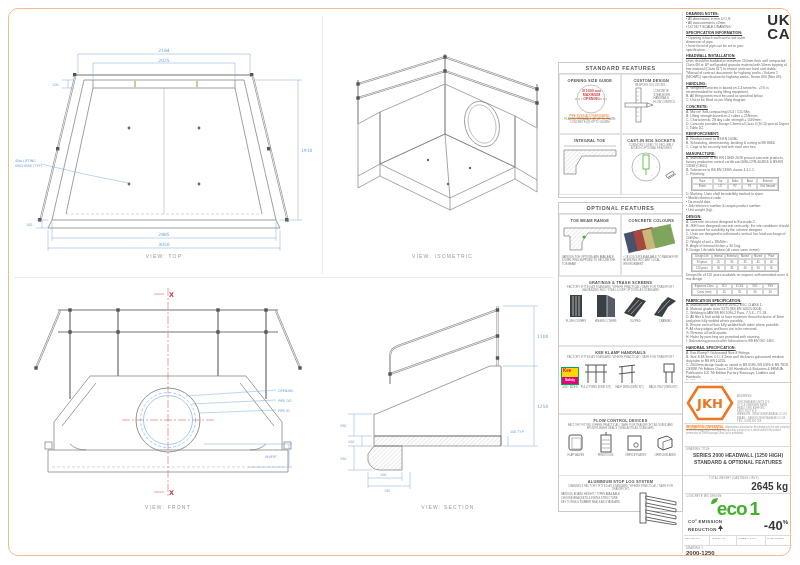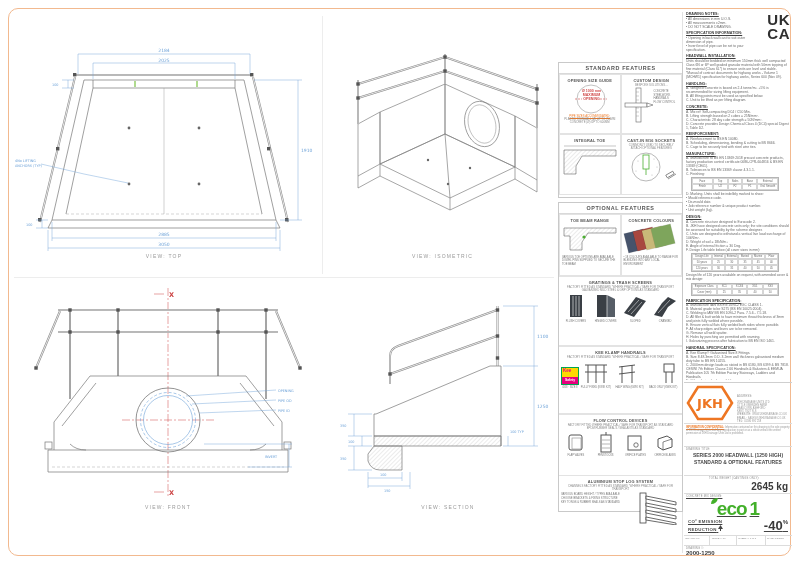--- a/index.html
+++ b/index.html
@@ -758,21 +758,21 @@
     </div>
     <div class="tbrow" style="height:28px;">
       <div class="lbl" style="padding:1px 2px;">DRAWING TITLE:</div>
       <div class="dtitle">SERIES 2000 HEADWALL (1250 HIGH)</div>
       <div class="dtitle">STANDARD &amp; OPTIONAL FEATURES</div>
     </div>
     <div class="tbrow" style="height:17px;padding-left:23px;">
       <div class="lbl" style="padding:1px 2px;">TOTAL WEIGHT (CASTINGS ONLY):</div>
       <div class="weightval" style="position:absolute;right:4px;bottom:1px;">2645 kg</div>
     </div>
-    <div class="tbrow" style="height:41px;text-decoration:underline;">
+    <div class="tbrow" style="height:41px;">
       <div class="lbl" style="padding:1px 2px;">CONCRETE MIX DESIGN:</div>
       <div style="text-align:center;position:relative;">
         <svg width="9" height="8" viewBox="0 0 9 8" style="position:absolute;left:26px;top:-2px;">
           <path d="M1,7 Q1,1 8,1 Q7,7 1,7 Z" fill="#43b02a"></path>
         </svg>
         <span class="eco">eco</span><span class="eco" style="margin-left:3px;">1</span>
       </div>
       <div style="display:flex;justify-content:space-between;align-items:center;padding:0 4px;">
         <div>
           <div class="co2txt">CO² EMISSION</div>

